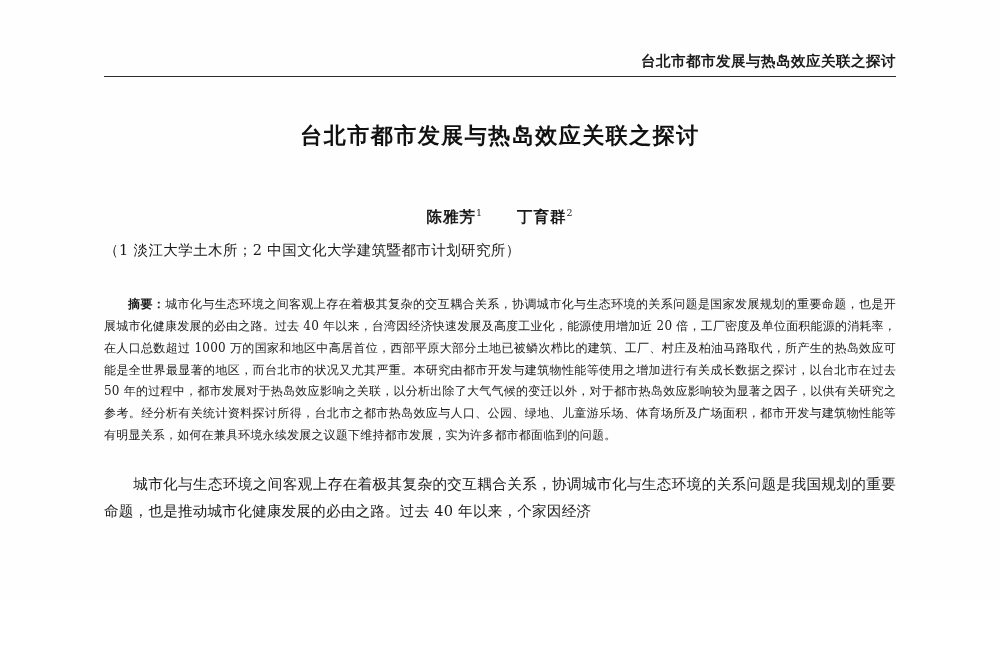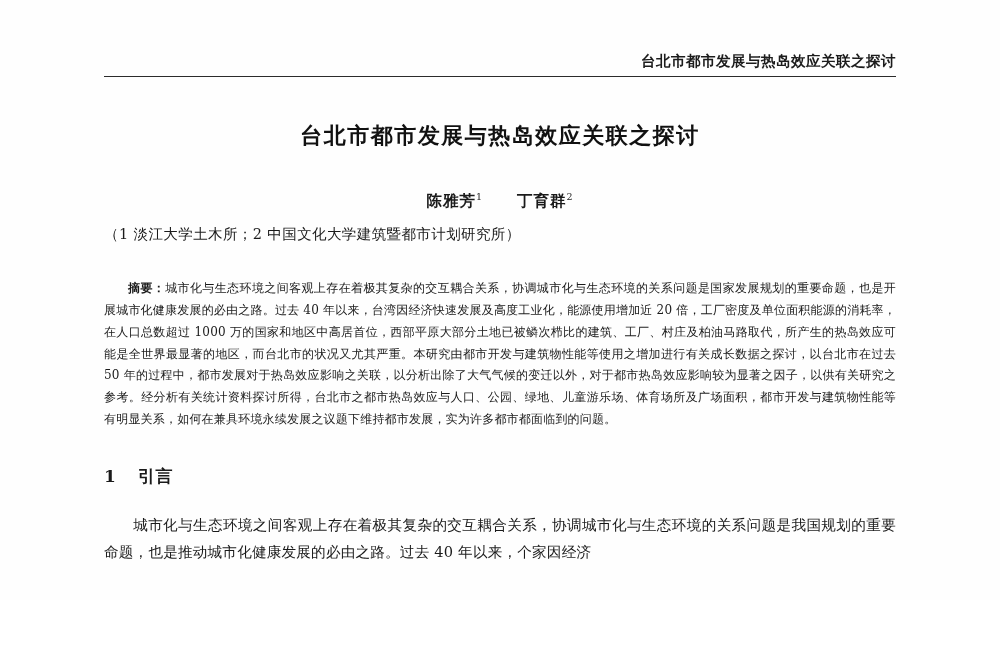--- a/index.html
+++ b/index.html
@@ -47,21 +47,21 @@
   
   .title {
     margin-top: 44px;
     text-align: center;
     font-size: 22px;
     font-weight: 700;
     letter-spacing: 1.5px;
     color: #111;
   }
   .authors {
-    margin-top: 40px;
+    margin-top: 56px;
     text-align: center;
     font-size: 15.5px;
     font-weight: 600;
     letter-spacing: 1px;
   }
   .authors .sep {
     display: inline-block;
     width: 34px;
   }
   sup {
@@ -141,20 +141,17 @@
       <span>陈雅芳</span><sup>1</sup><span class="sep"></span><span>丁育群</span><sup>2</sup>
     </div>
 
     <div class="affil">（1 淡江大学土木所；2 中国文化大学建筑暨都市计划研究所）</div>
 
     <div class="abstract indent2">
       <span class="lead">摘要：</span><span>城市化与生态环境之间客观上存在着极其复杂的交互耦合关系，协调城市化与生态环境的关系问题是国家发展规划的重要命题，也是开展城市化健康发展的必由之路。过去 40 年以来，台湾因经济快速发展及高度工业化，能源使用增加近 20 倍，工厂密度及单位面积能源的消耗率，在人口总数超过 1000 万的国家和地区中高居首位，西部平原大部分土地已被鳞次栉比的建筑、工厂、村庄及柏油马路取代，所产生的热岛效应可能是全世界最显著的地区，而台北市的状况又尤其严重。本研究由都市开发与建筑物性能等使用之增加进行有关成长数据之探讨，以台北市在过去 50 年的过程中，都市发展对于热岛效应影响之关联，以分析出除了大气气候的变迁以外，对于都市热岛效应影响较为显著之因子，以供有关研究之参考。经分析有关统计资料探讨所得，台北市之都市热岛效应与人口、公园、绿地、儿童游乐场、体育场所及广场面积，都市开发与建筑物性能等有明显关系，如何在兼具环境永续发展之议题下维持都市发展，实为许多都市都面临到的问题。</span>
     </div>
 
 
-    <div class="section-head">
-      <span class="num">1</span><span>引言</span>
-    </div>
 
     <p class="body-par">城市化与生态环境之间客观上存在着极其复杂的交互耦合关系，协调城市化与生态环境的关系问题是我国规划的重要命题，也是推动城市化健康发展的必由之路。过去 40 年以来，个家因经济</p>
 
   </div>
 </div>
 
 </body></html>

